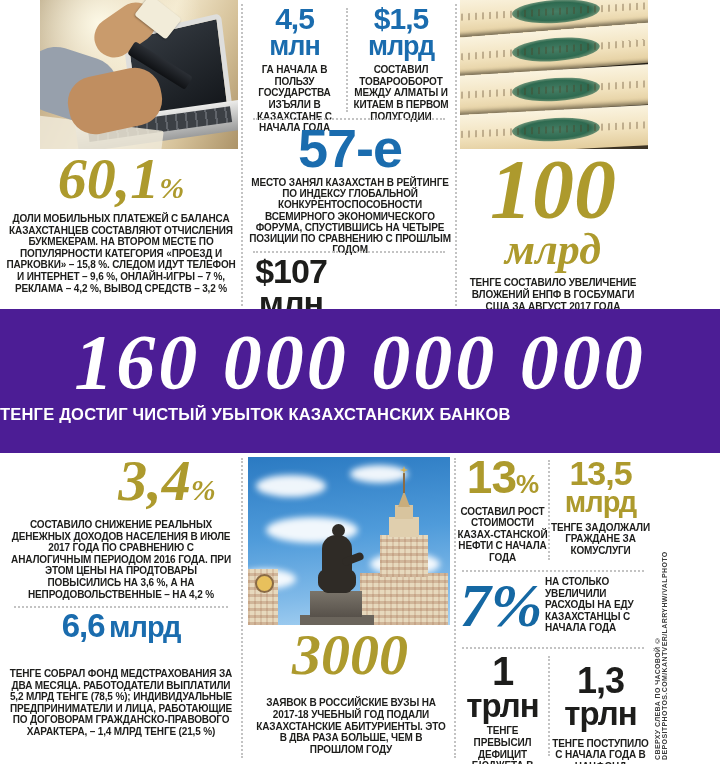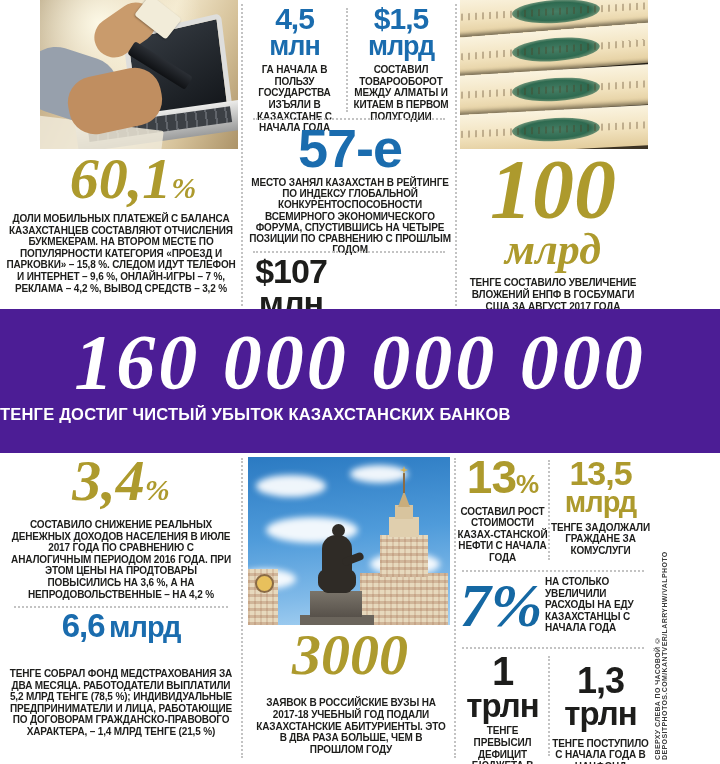--- a/index.html
+++ b/index.html
@@ -89,21 +89,21 @@
       <div class="abs lap-keys"></div>
     </div>
     <div class="abs papers"></div>
     <div class="abs sleeve"></div>
     <div class="abs hand-up"></div>
     <div class="abs card"></div>
     <div class="abs hand-low"></div>
     <div class="abs phone"></div>
   </div>
 
-  <div class="abs center" style="left:12px;top:150px;width:242px;">
+  <div class="abs center" style="left:0;top:150px;width:242px;">
     <span class="goldser" style="font-size:58px;line-height:1;">60,1</span><span class="goldser" style="font-size:30px;">%</span>
   </div>
   <p class="abs desc" style="left:5px;top:213px;width:232px;margin:0;">ДОЛИ МОБИЛЬНЫХ ПЛАТЕЖЕЙ С БАЛАНСА КАЗАХСТАНЦЕВ СОСТАВЛЯЮТ ОТЧИСЛЕНИЯ БУКМЕКЕРАМ. НА ВТОРОМ МЕСТЕ ПО ПОПУЛЯРНОСТИ КАТЕГОРИЯ «ПРОЕЗД И ПАРКОВКИ» – 15,8 %. СЛЕДОМ ИДУТ ТЕЛЕФОН И ИНТЕРНЕТ – 9,6 %, ОНЛАЙН-ИГРЫ – 7 %, РЕКЛАМА – 4,2 %, ВЫВОД СРЕДСТВ – 3,2 %</p>
 
   <div class="abs vdot" style="left:241px;top:4px;height:302px;"></div>
   <div class="abs vdot" style="left:455px;top:4px;height:302px;"></div>
 
   <div class="abs center" style="left:243px;top:5px;width:103px;">
     <div class="bluenum" style="font-size:30px;">4,5</div>
     <div class="bluenum" style="font-size:27px;">млн</div>
@@ -156,21 +156,21 @@
   </div>
 
   <div id="banner" class="abs">
     <div class="num">160 000 000 000</div>
     <div class="sub">ТЕНГЕ ДОСТИГ ЧИСТЫЙ УБЫТОК КАЗАХСТАНСКИХ БАНКОВ</div>
   </div>
 
   <div class="abs vdot" style="left:241px;top:458px;height:300px;"></div>
   <div class="abs vdot" style="left:454px;top:458px;height:300px;"></div>
 
-  <div class="abs center" style="left:0;top:452px;width:242px;">
+  <div class="abs center" style="left:0;top:452px;width:242px;padding-left:46px;">
     <span class="goldser" style="font-size:58px;line-height:1;">3,4</span><span class="goldser" style="font-size:30px;">%</span>
   </div>
   <p class="abs desc" style="left:8px;top:519px;width:226px;margin:0;">СОСТАВИЛО СНИЖЕНИЕ РЕАЛЬНЫХ ДЕНЕЖНЫХ ДОХОДОВ НАСЕЛЕНИЯ В ИЮЛЕ 2017 ГОДА ПО СРАВНЕНИЮ С АНАЛОГИЧНЫМ ПЕРИОДОМ 2016 ГОДА. ПРИ ЭТОМ ЦЕНЫ НА ПРОДТОВАРЫ ПОВЫСИЛИСЬ НА 3,6 %, А НА НЕПРОДОВОЛЬСТВЕННЫЕ – НА 4,2 %</p>
   <div class="abs hdot" style="left:14px;top:606px;width:214px;"></div>
 
   <div class="abs center" style="left:0;top:610px;width:242px;">
     <span class="bluenum" style="font-size:33px;">6,6</span>
     <span class="bluenum" style="font-size:29px;">млрд</span>
   </div>
   <p class="abs desc" style="left:5px;top:668px;width:232px;margin:0;">ТЕНГЕ СОБРАЛ ФОНД МЕДСТРАХОВАНИЯ ЗА ДВА МЕСЯЦА. РАБОТОДАТЕЛИ ВЫПЛАТИЛИ 5,2 МЛРД ТЕНГЕ (78,5 %); ИНДИВИДУАЛЬНЫЕ ПРЕДПРИНИМАТЕЛИ И ЛИЦА, РАБОТАЮЩИЕ ПО ДОГОВОРАМ ГРАЖДАНСКО-ПРАВОВОГО ХАРАКТЕРА, – 1,4 МЛРД ТЕНГЕ (21,5 %)</p>

